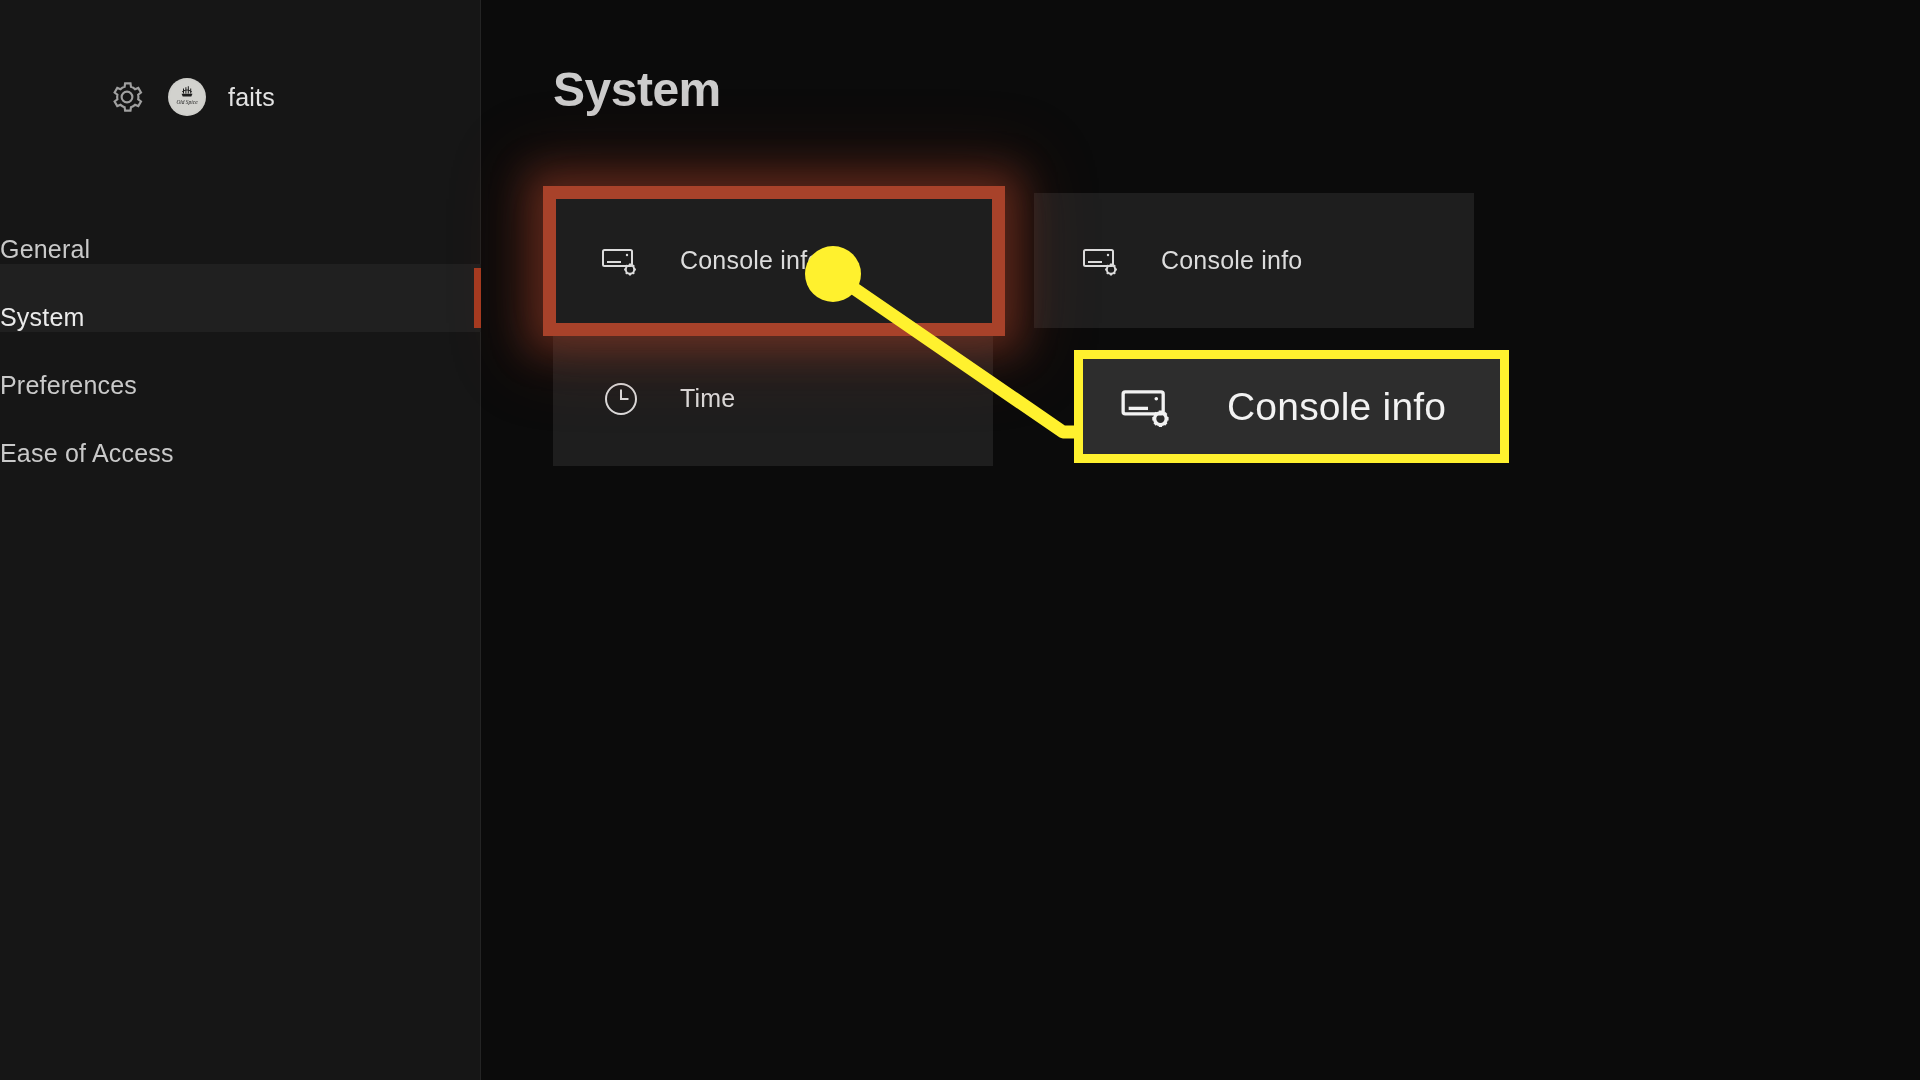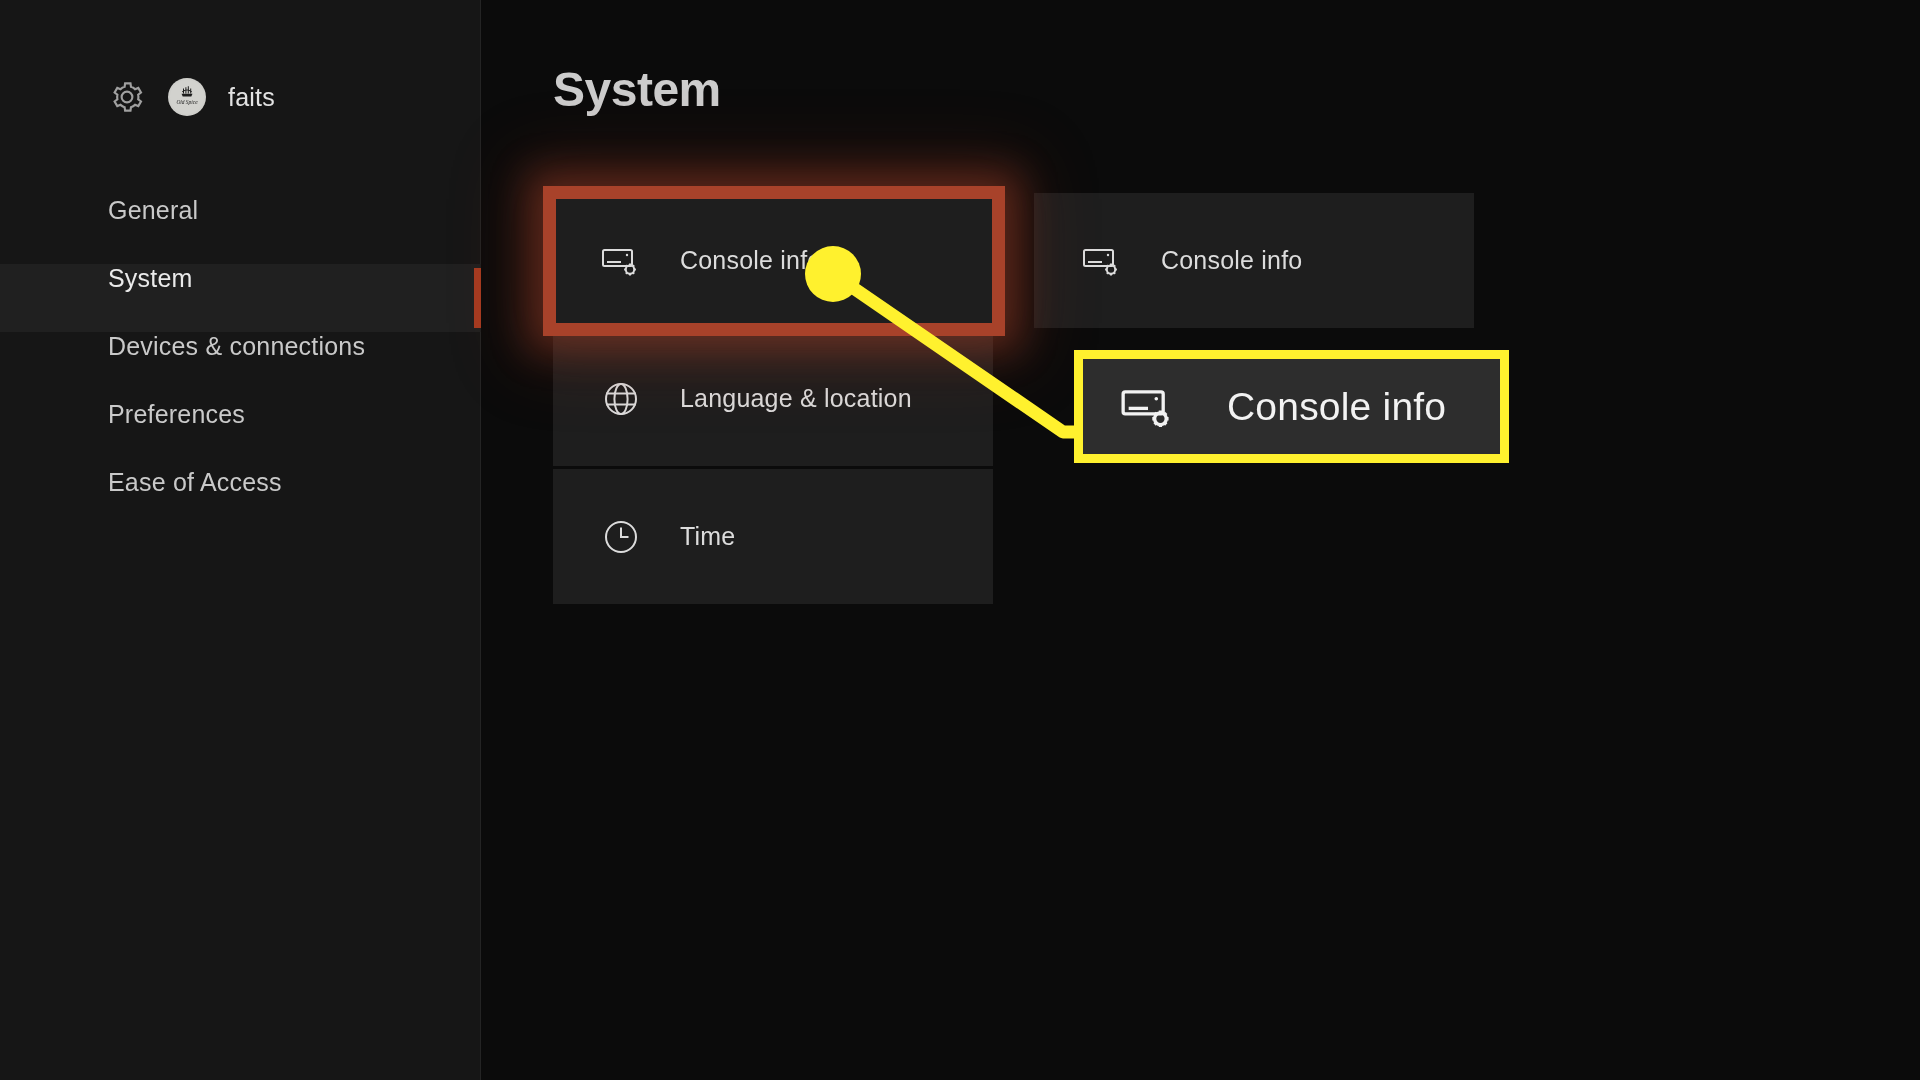--- a/index.html
+++ b/index.html
@@ -28,22 +28,21 @@
     display:flex; align-items:center; justify-content:center;
     overflow:hidden; position:relative;
   }
   .avatar svg { width:34px; height:34px; }
   .profile-name {
     color:#e3e3e3; font-size:25px; letter-spacing:.2px; font-weight:400;
   }
 
   .nav { position:absolute; left:0; top:196px; width:481px; }
   .nav-item {
-    position:relative; height:68px; display:flex; align-items:flex-start;
-    padding-left:108px;
+    position:relative; height:68px; display:flex; align-items:flex-end;
     color:#c9c9c9; font-size:25px; font-weight:400; letter-spacing:.2px;
   }
   .nav-item.selected { background:#202020; color:#eaeaea; }
   .nav-item.selected .sel-bar {
     position:absolute; right:0px; top:4px; width:7px; height:60px;
     background:#a63b21;
   }
 
   
   .main { position:absolute; left:481px; top:0; right:0; bottom:0; }
@@ -129,23 +128,20 @@
     <div class="nav">
       <div class="nav-item">
         <span class="sel-bar"></span>
         <span>General</span>
       </div>
       <div class="nav-item selected">
         <span class="sel-bar"></span>
         <span>System</span>
       </div>
       <div class="nav-item">
-        <span>Devices &amp; connections</span>
-      </div>
-      <div class="nav-item">
         <span>Preferences</span>
       </div>
       <div class="nav-item">
         <span>Ease of Access</span>
       </div>
     </div>
   </div>
 
   <div class="main">
 
@@ -160,31 +156,20 @@
             <line x1="7" y1="22" x2="21" y2="22"></line>
             <circle cx="27" cy="15" r="1.2" fill="#dcdcdc" stroke="none"></circle>
             <circle cx="30" cy="29.5" r="4.2"></circle>
             <path d="M30 23.6v1.6M30 33.8v1.6M24.1 29.5h1.6M34.3 29.5h1.6M25.8 25.3l1.1 1.1M33.1 32.6l1.1 1.1M34.2 25.3l-1.1 1.1M26.9 32.6l-1.1 1.1"></path>
           </svg>
         </span>
         <span class="tlabel">Console info</span>
       </div>
 
 
-      <div class="tile">
-        <span>
-          <svg class="ticon" viewBox="0 0 42 42" fill="none" stroke="#dcdcdc" stroke-width="2">
-            <circle cx="21" cy="21" r="15"></circle>
-            <ellipse cx="21" cy="21" rx="6.6" ry="15"></ellipse>
-            <line x1="6.3" y1="15.5" x2="35.7" y2="15.5"></line>
-            <line x1="6.3" y1="26.5" x2="35.7" y2="26.5"></line>
-          </svg>
-        </span>
-        <span class="tlabel">Language &amp; location</span>
-      </div>
 
       <div class="tile">
         <span>
           <svg class="ticon" viewBox="0 0 42 42" fill="none" stroke="#dcdcdc" stroke-width="2">
             <circle cx="21" cy="21" r="15"></circle>
             <polyline points="21,11.5 21,21 28.5,21"></polyline>
           </svg>
         </span>
         <span class="tlabel">Time</span>
       </div>

